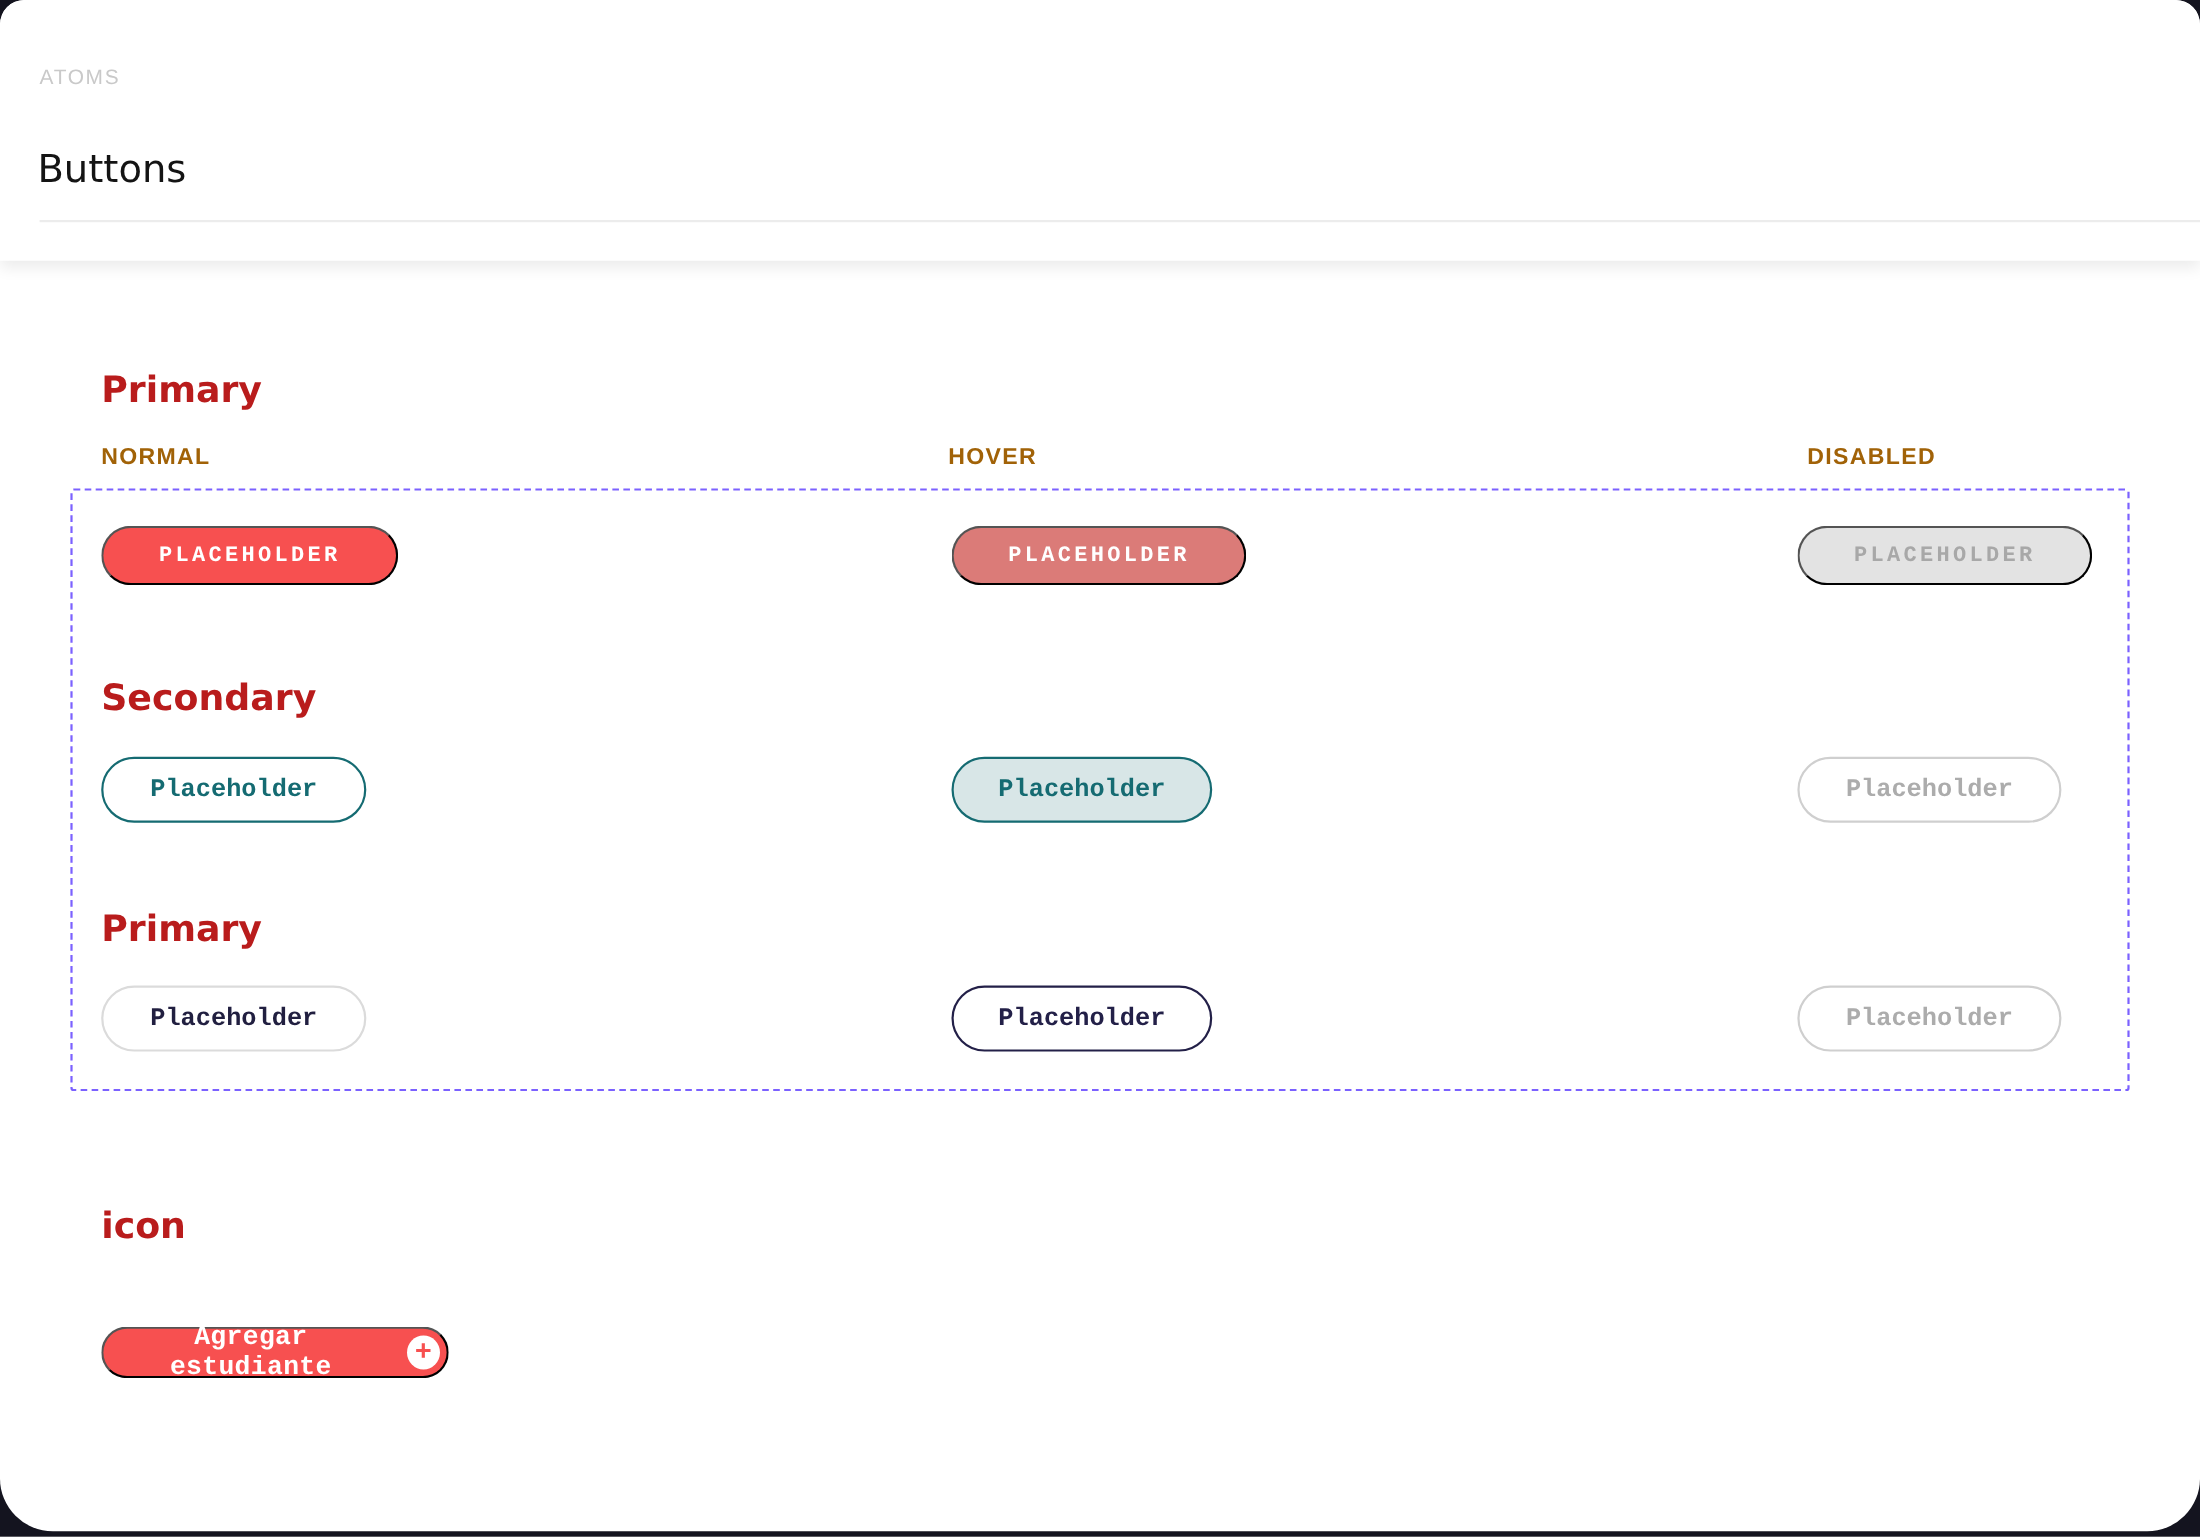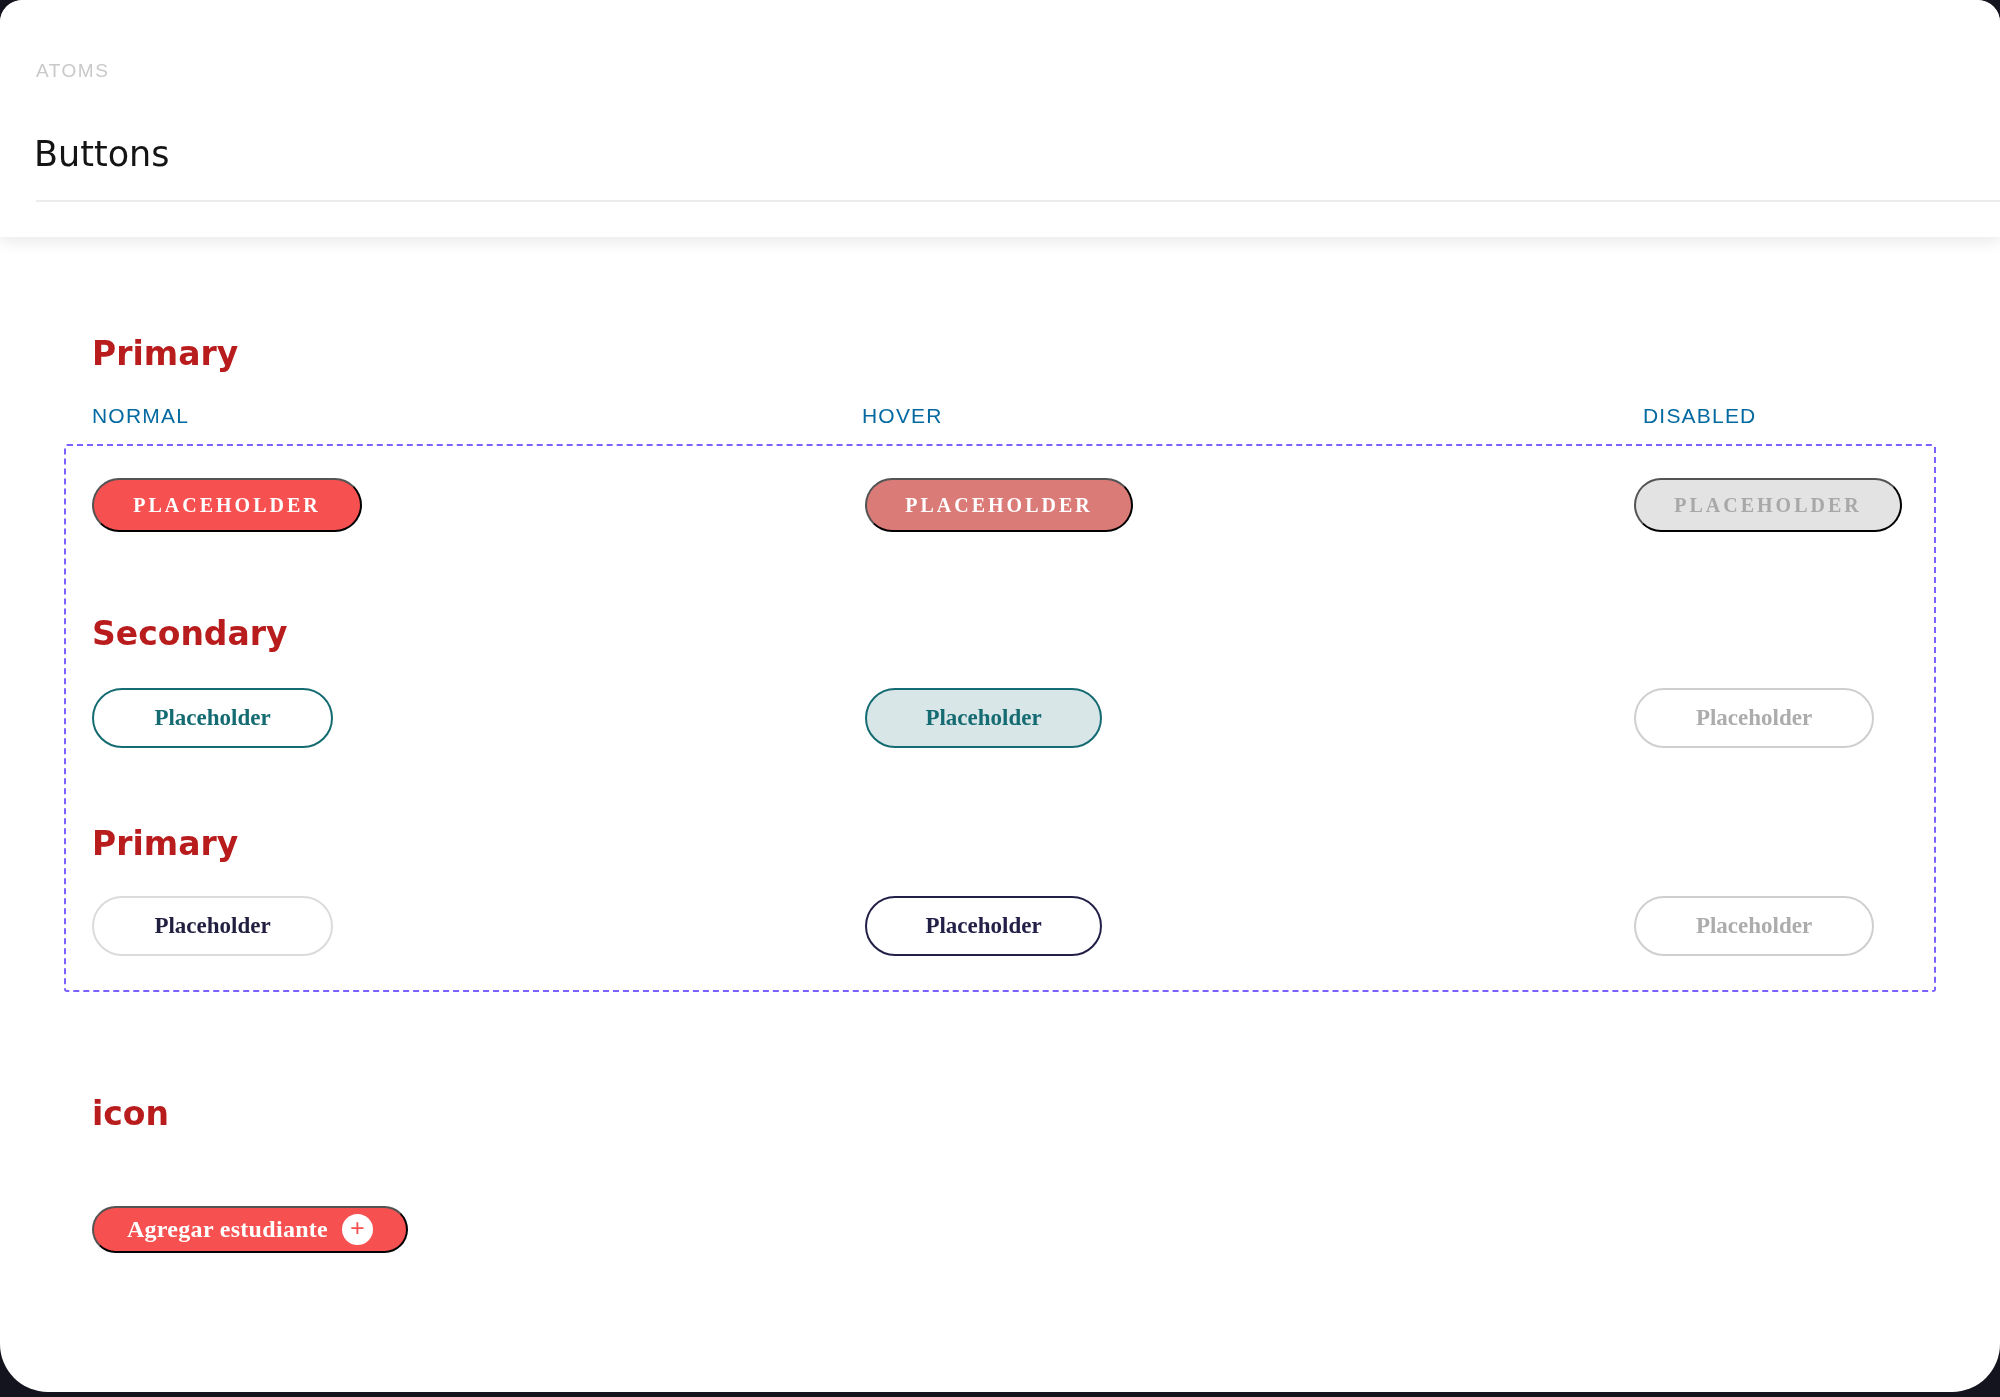--- a/index.html
+++ b/index.html
@@ -36,32 +36,32 @@
     position:absolute;left:36px;right:0;top:200px;height:2px;background:#ececec;
   }
   
   .sec-heading{
     position:absolute;left:92px;
     font-size:33px;font-weight:700;color:#b91c1c;
     font-family:"DejaVu Sans", sans-serif;
   }
   .state-label{
     position:absolute;top:404px;
-    font-size:21px;letter-spacing:1.2px;color:#0369a1;font-weight:400;
+    font-size:21px;letter-spacing:1.2px;color:#a16207;font-weight:700;
   }
   
   .states-frame{
     position:absolute;left:64px;top:444px;width:1868px;height:544px;
     border:2px dashed #7b61ff;border-radius:3px;
   }
   
   .btn{
     position:absolute;display:flex;align-items:center;justify-content:center;
     border-radius:999px;box-sizing:border-box;cursor:pointer;
-    font-family:Liberation Serif, serif;
+    font-family:Liberation Mono, monospace;
   }
   .btn-primary{height:54px;top:478px;font-size:20px;font-weight:700;letter-spacing:3px;}
   .p-normal{left:92px;width:270px;background:#f75050;color:#ffffff;}
   .p-hover{left:865px;width:268px;background:#db7b78;color:#ffffff;}
   .p-disabled{left:1634px;width:268px;background:#e3e3e3;color:#a8a8a8;cursor:default;}
 
   .btn-outline{height:60px;font-size:23px;font-weight:700;background:#ffffff;}
   .row-secondary{top:688px;}
   .row-tertiary{top:896px;}
   .col-normal{left:92px;width:241px;}

